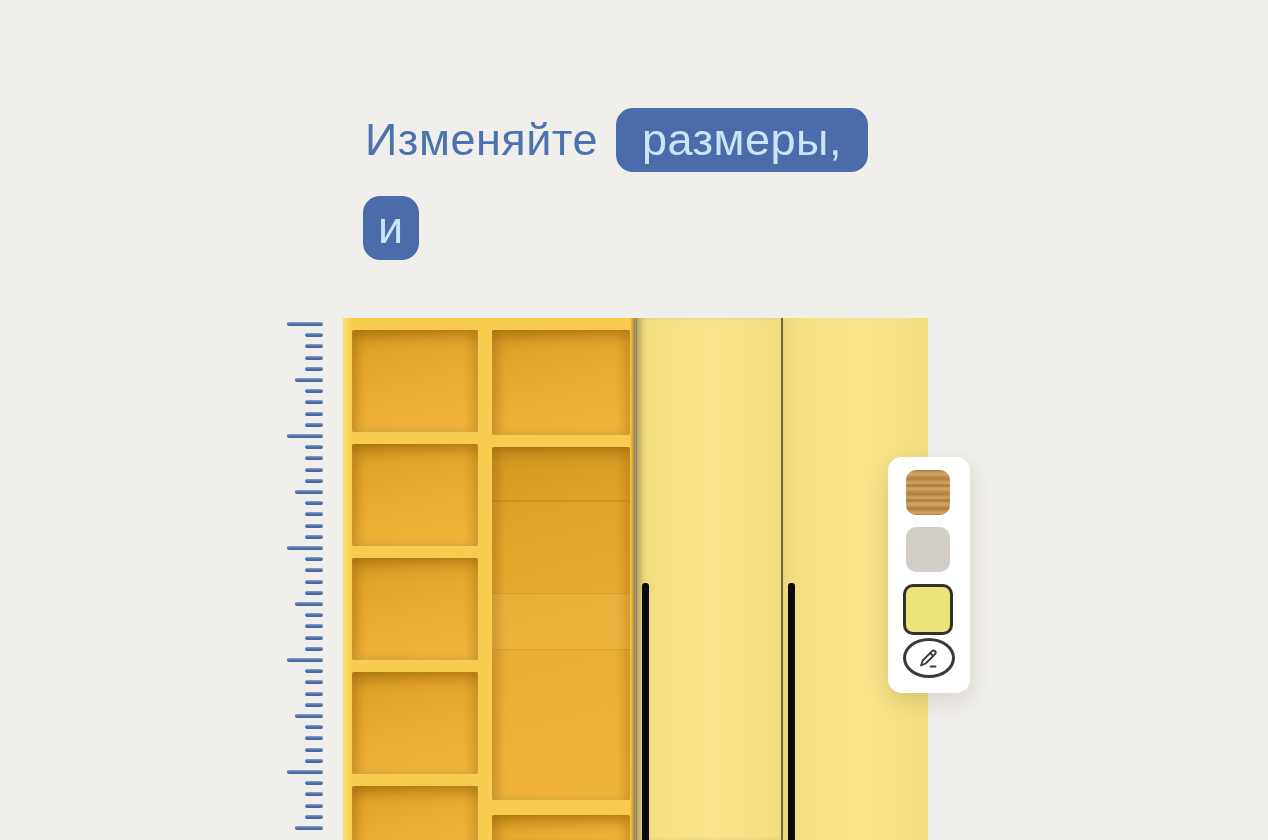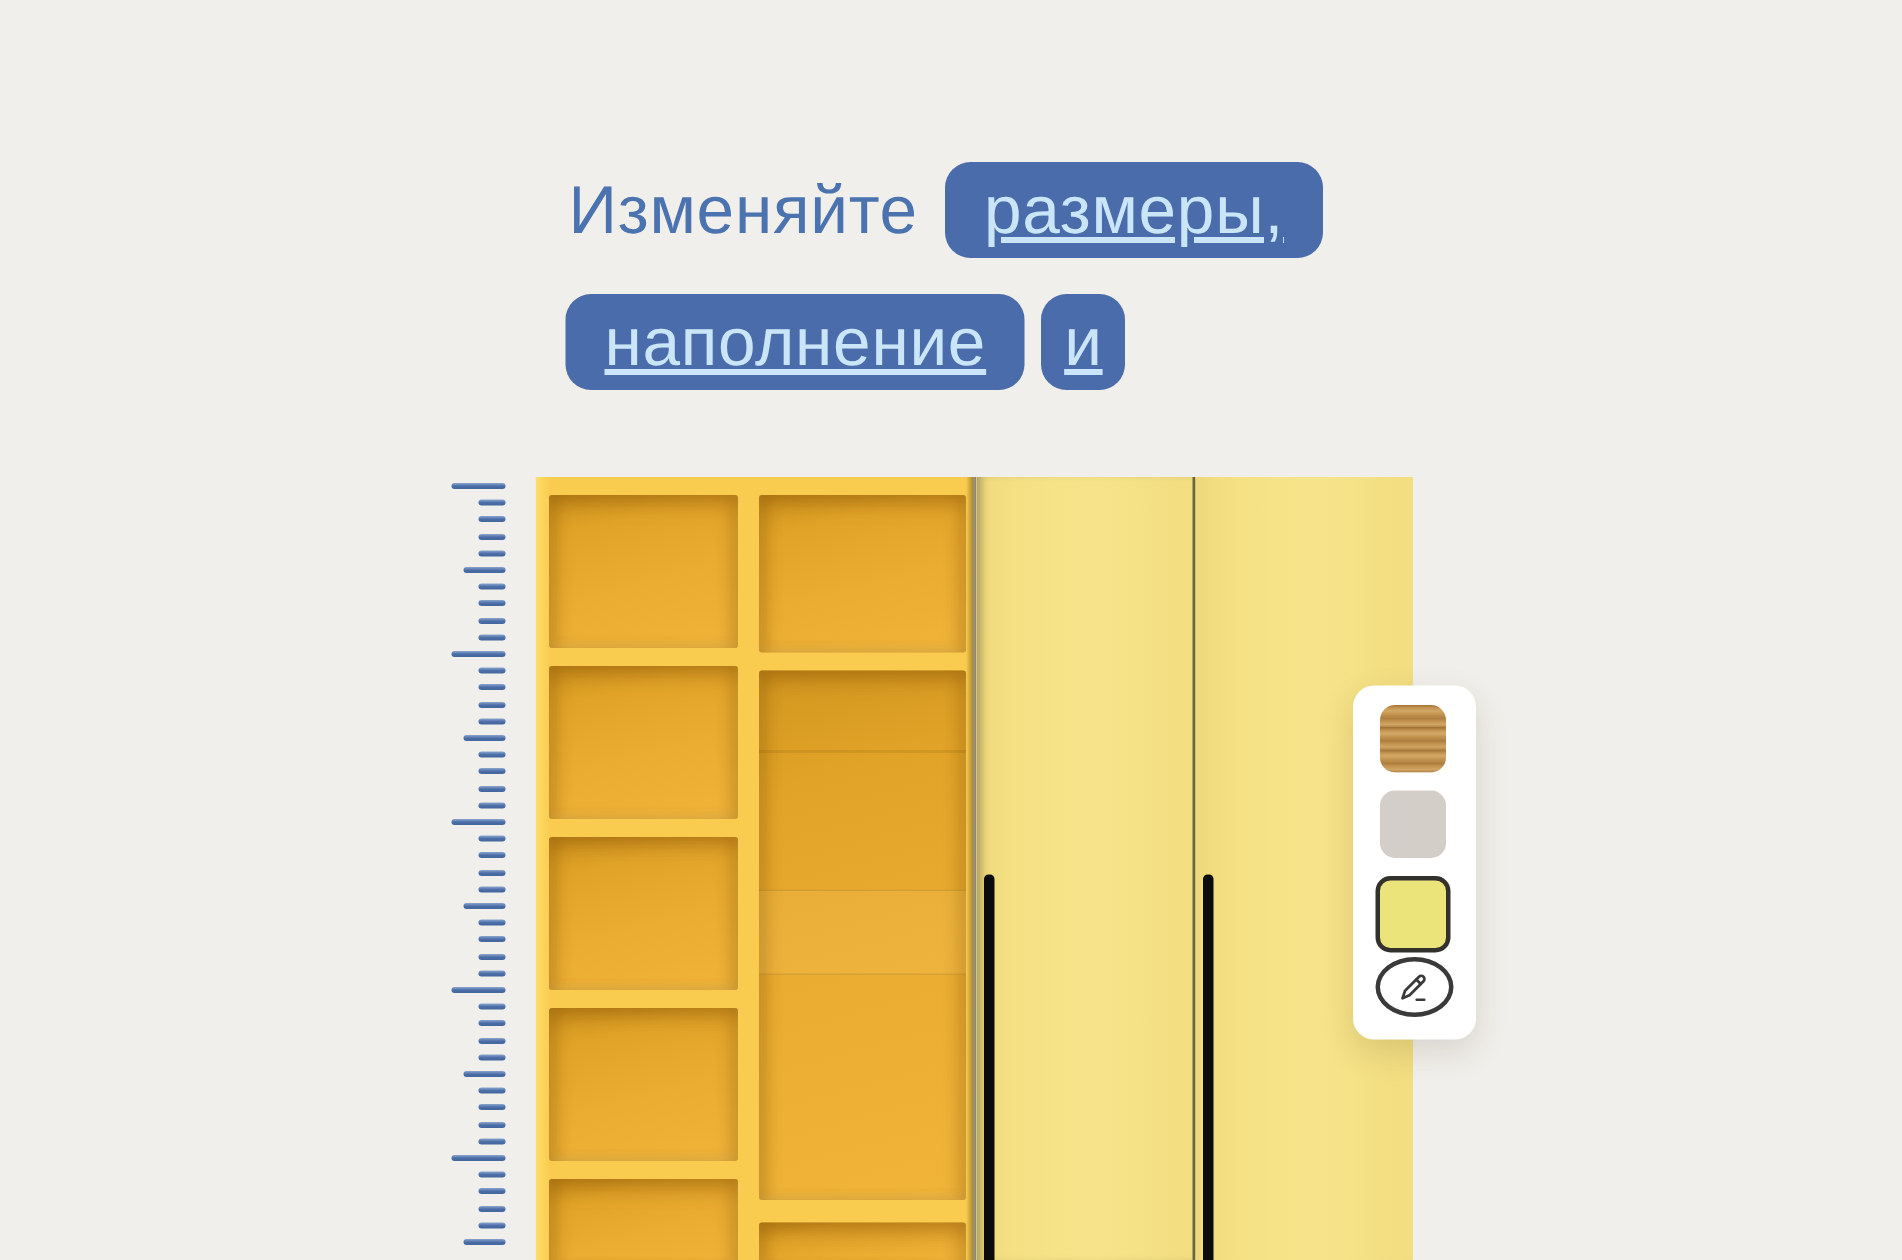--- a/index.html
+++ b/index.html
@@ -1,37 +1,37 @@
 <!DOCTYPE html>
 <html><head>
 <meta charset="utf-8">
 <style>
   html,body{margin:0;padding:0;}
   body{
     width:1268px;height:840px;position:relative;overflow:hidden;
     background:#f1efeb;
     font-family:"Liberation Sans", sans-serif;
   }
-  .canvas{position:absolute;inset:0;margin-left:14px;}
+  .canvas{position:absolute;inset:0;}
 
   
   .headline{position:absolute;left:363px;top:108px;}
   .hrow{display:flex;align-items:stretch;height:64px;}
   .hrow1{margin-left:2px;}
   .hrow2{margin-top:24px;}
   .hplain{
     display:flex;align-items:center;
     font-size:45px;color:#4b73b0;letter-spacing:.5px;
     padding-right:18px;white-space:nowrap;
   }
   .hbadge{
     display:flex;align-items:center;justify-content:center;
     background:#4a6cab;color:#cbe5f8;
     font-size:45px;letter-spacing:.5px;white-space:nowrap;
-    border-radius:17px;padding:0 26px;margin-right:11px;text-decoration:underline;
+    border-radius:17px;padding:0 26px;margin-right:11px;
   }
   .hbadge.small{padding:0 15px;}
   .hbadge:last-child{margin-right:0;}
 
   
   .ruler{position:absolute;left:287px;top:322px;width:36px;height:518px;}
   .tick{position:absolute;right:0;height:4px;border-radius:2px;
     background:linear-gradient(180deg,#8aa5cd 0%,#496ca6 55%,#44679f 100%);}
   .tick.major{width:36px;}
   .tick.medium{width:28px;}
@@ -86,21 +86,20 @@
 <body>
 
 <div class="canvas">
 
   <div class="headline">
     <div class="hrow hrow1">
       <span class="hplain">Изменяйте</span>
       <span class="hbadge">размеры,</span>
     </div>
     <div class="hrow hrow2">
-      <span class="hbadge">наполнение</span>
       <span class="hbadge small">и</span>
     </div>
   </div>
 
   <div class="ruler">
       <div class="tick major" style="top: 0px;"></div>
       <div class="tick minor" style="top: 11.2px;"></div>
       <div class="tick minor" style="top: 22.4px;"></div>
       <div class="tick minor" style="top: 33.6px;"></div>
       <div class="tick minor" style="top: 44.8px;"></div>

